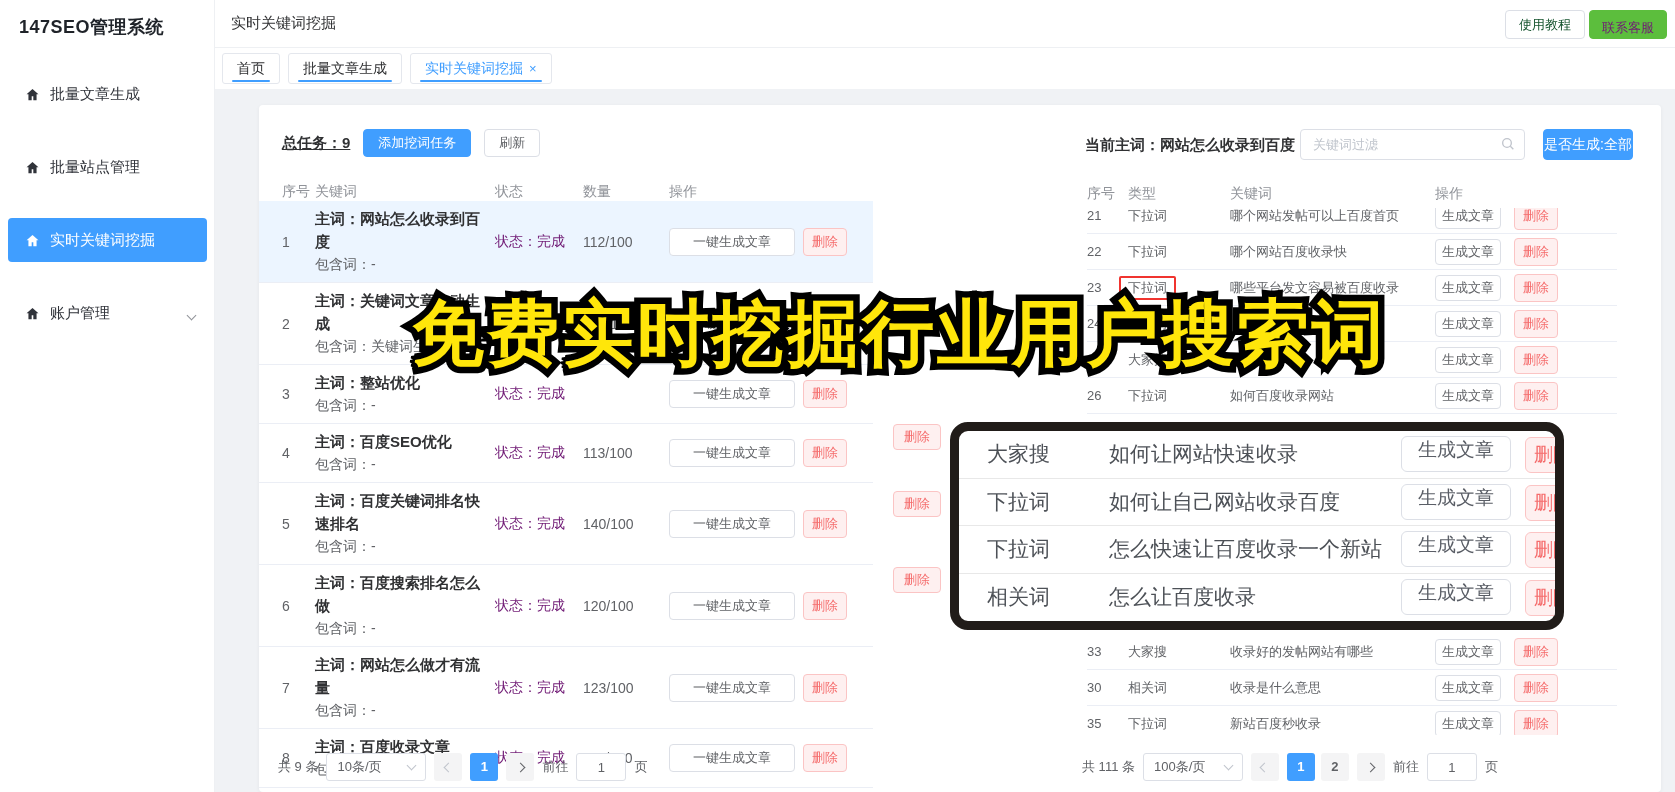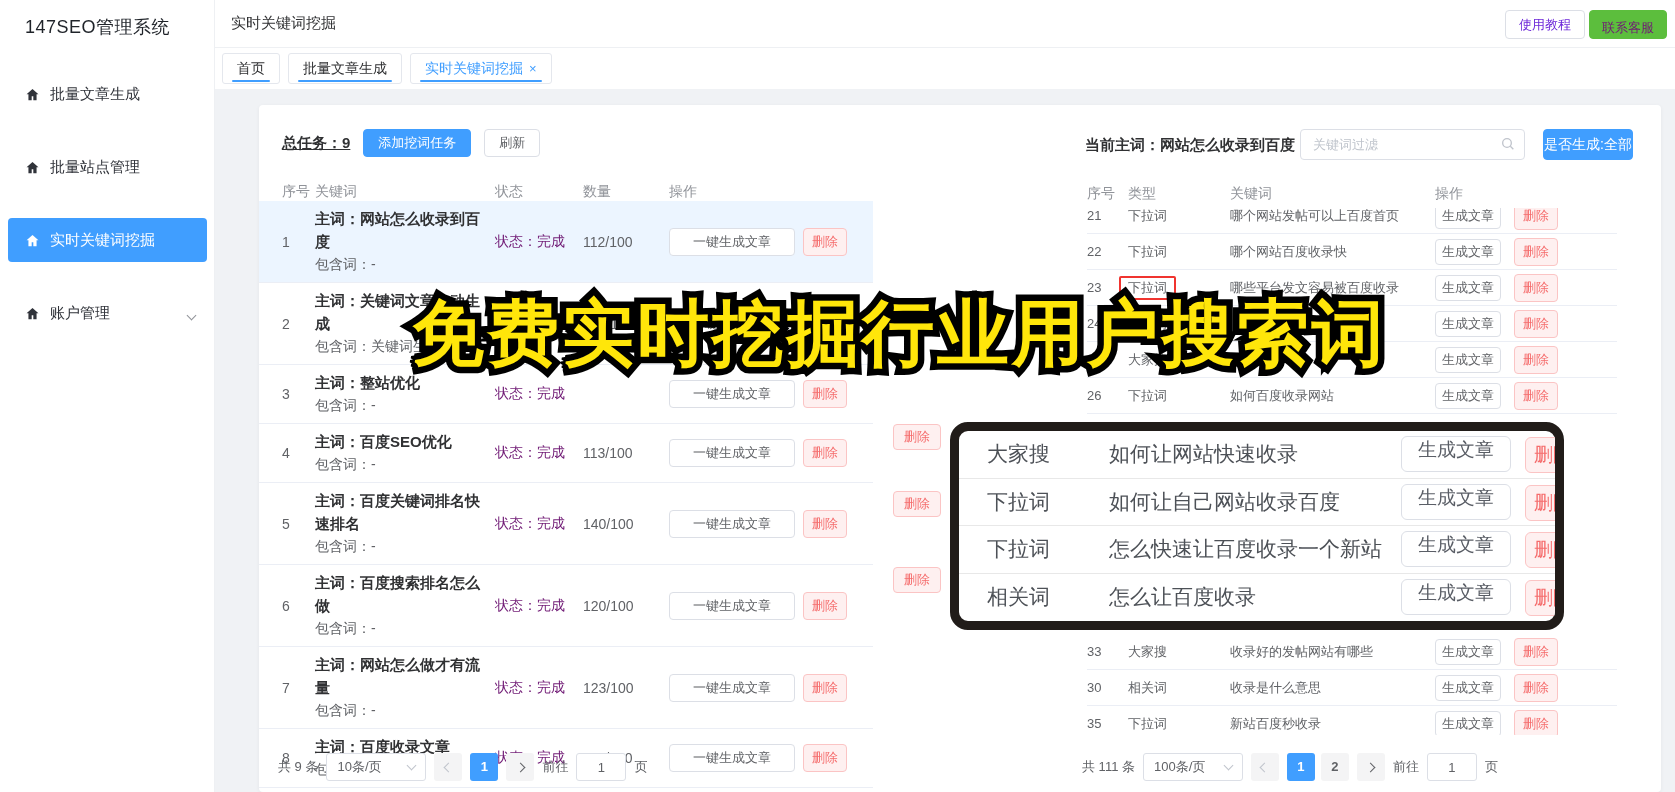--- a/index.html
+++ b/index.html
@@ -5,37 +5,37 @@
   :root{
     --c-accent:#409eff; --c-success:#5cbe3d; --c-danger:#f56c6c;
     --c-danger_bg:#fef0f0; --c-banner:#ffe60a; --c-highlight:#ecf5ff;
   }
   *{box-sizing:border-box;margin:0;padding:0;}
   body{font-family:"Liberation Sans","DejaVu Sans",sans-serif;background:#fff;}
   .screen{position:relative;width:1675px;height:792px;background:#f0f2f5;overflow:hidden;}
 
   
   .sidebar{position:absolute;left:0;top:0;width:215px;height:792px;background:#fff;border-right:1px solid #eef0f3;z-index:6;}
-  .logo{padding:15px 0 0 25px;font-size:18px;font-weight:normal;color:#1f2329;letter-spacing:.5px;}
+  .logo{padding:15px 0 0 19px;font-size:18px;font-weight:bold;color:#1f2329;letter-spacing:.5px;}
   .menu{position:absolute;left:0;top:72px;width:215px;}
   .menu-item{height:44px;margin:0 8px 29px 8px;border-radius:4px;display:flex;align-items:center;gap:10px;padding:0 10px 0 17px;font-size:15px;color:#30333a;cursor:pointer;position:relative;}
   .menu-item.active{background:var(--c-accent);color:#fff;}
   .menu-item .mi-icon{display:flex;flex:0 0 auto;}
   .menu-item .label{flex:1 1 auto;white-space:nowrap;}
   .chevron{display:none;color:#909399;margin-right:2px;}
   .chevron.show{display:inline-block;}
   .chev{display:inline-block;width:7px;height:7px;border-right:1.6px solid currentColor;border-bottom:1.6px solid currentColor;}
   .chev.left{transform:rotate(135deg);}
   .chev.right{transform:rotate(-45deg);}
   .chev.down{transform:rotate(45deg);margin-top:-4px;}
 
   
   .header{position:absolute;left:215px;top:0;right:0;height:48px;background:#fff;border-bottom:1px solid #eef0f3;z-index:5;}
   .hdr-title{position:absolute;left:16px;top:14px;font-size:15px;color:#303133;}
-  .btn-tutorial{position:absolute;right:90px;top:10px;height:29px;padding:0 13px;background:#fff;border:1px solid #dcdfe6;border-radius:4px;font-size:13px;color:#6d28d9;cursor:pointer;}
+  .btn-tutorial{position:absolute;right:90px;top:10px;height:29px;padding:0 13px;background:#fff;border:1px solid #dcdfe6;border-radius:4px;font-size:13px;color:#14532d;cursor:pointer;}
   .btn-contact{position:absolute;right:8px;top:10px;height:29px;padding:8px 12px;background:var(--c-success);border:1px solid var(--c-success);border-radius:4px;font-size:13px;color:#701a75;cursor:pointer;}
   .tabsbar{position:absolute;left:215px;top:48px;right:0;height:41px;background:#fff;display:flex;align-items:flex-start;padding:5px 0 4px 7px;gap:8px;z-index:5;}
   .tab{position:relative;height:31px;line-height:29px;padding:0 14px;background:#fff;border:1px solid #e4e7ed;border-radius:3px;font-size:14px;color:#303133;cursor:pointer;white-space:nowrap;}
   .tab::after{content:"";position:absolute;left:9px;right:9px;bottom:1px;height:2.5px;background:var(--c-accent);border-radius:1px;}
   .tab.active{color:var(--c-accent);}
   .tab-close{display:none;margin-left:6px;color:var(--c-accent);font-size:13px;}
   .tab-close.show{display:inline;}
 
   
   .card{position:absolute;left:259px;top:105px;width:1402px;height:687px;background:#fff;border-radius:4px;box-shadow:0 1px 4px rgba(0,0,0,.05);z-index:2;}

